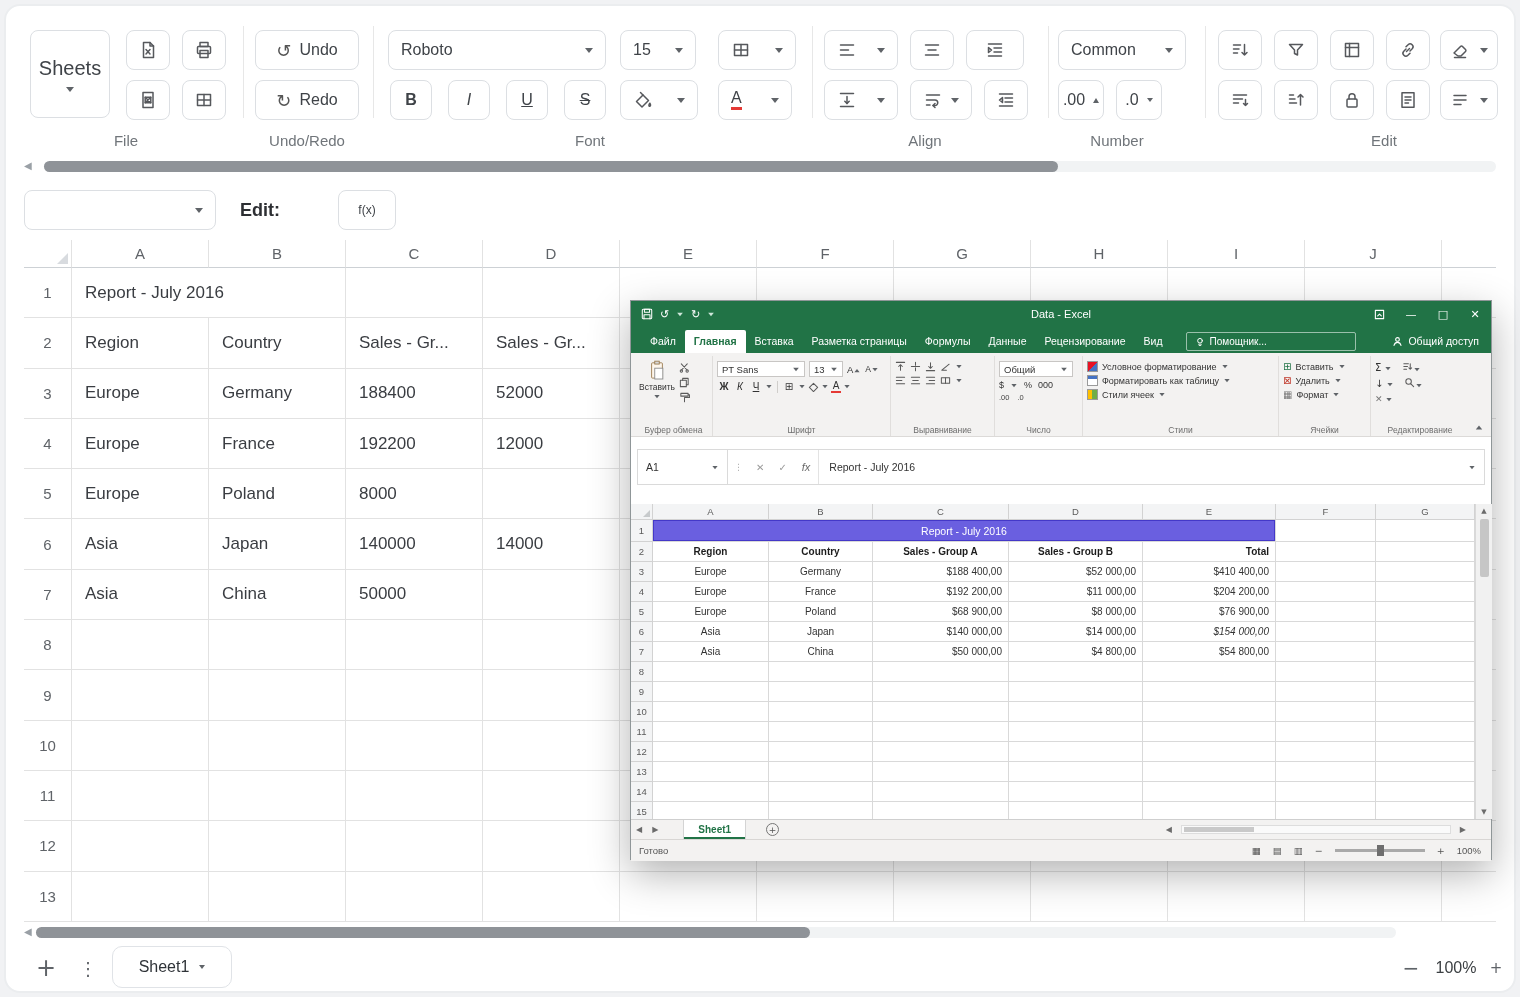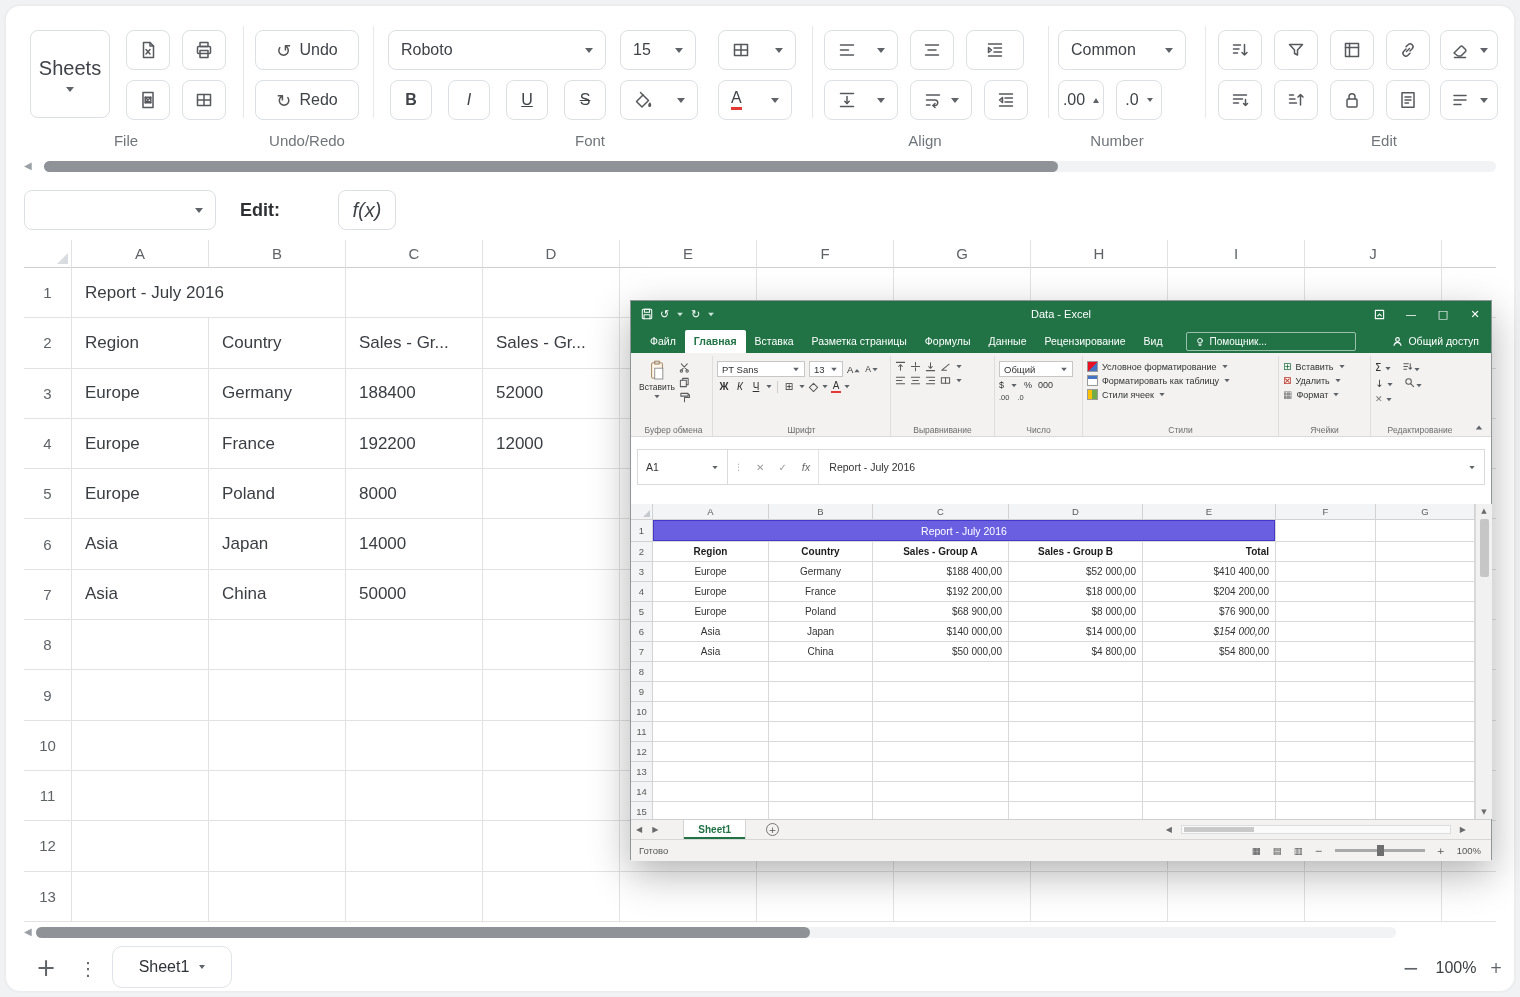--- a/index.html
+++ b/index.html
@@ -20,21 +20,21 @@
   .combo .caret{margin-left:auto}
   .vdiv{position:absolute;width:1px;background:#e7e7e7;top:26px;height:92px;z-index:1}
   .glab{position:absolute;top:132px;font-size:15px;color:#70757a;transform:translateX(-50%);z-index:1;white-space:nowrap}
   .sheets{flex-direction:column;gap:7px;font-size:20px}
   .redline{display:inline-block;border-bottom:3px solid #e53935;line-height:1;padding-bottom:1px}
   
   .sbtrack{position:absolute;background:#f1f3f4;border-radius:6px;z-index:1}
   .sbthumb{position:absolute;background:#8f9398;border-radius:6px;z-index:2}
   .sbarrow{position:absolute;font-size:10px;color:#9aa0a6;z-index:2}
   
-  .fx-btn{font-style:italic;font-size:20px}
+  .fx-btn{font-size:12px}
   .edit-label{position:absolute;left:240px;top:190px;height:40px;display:flex;align-items:center;
     font-weight:bold;font-size:18px;color:#2d2f33;z-index:1}
   
   #main-grid{position:absolute;left:24px;top:240px;width:1472px;height:682px;overflow:hidden;z-index:1;background:#fff}
   .m-row{display:flex}
   .m-head{height:28px}
   .m-corner{width:48px;position:relative;border-right:1px solid #e2e2e2;border-bottom:1px solid #cdd1d5;background:#fff}
   .m-corner:after{content:"";position:absolute;right:3px;bottom:3px;border-left:11px solid transparent;border-bottom:11px solid #d8dbdf}
   .m-colh{width:137px;display:flex;align-items:center;justify-content:center;font-size:15px;color:#5f6368;
     border-right:1px solid #e2e2e2;border-bottom:1px solid #cdd1d5;background:#fff}
@@ -419,20 +419,21 @@
         <div class="m-cell"></div>
         <div class="m-cell"></div>
         <div class="m-cell"></div>
         <div class="m-cell"></div>
         <div class="m-cell m-fill"></div>
       </div>
       <div class="m-row" style="height: 50.3px;">
         <div class="m-rowh">6</div>
         <div class="m-cell">Asia</div>
         <div class="m-cell">Japan</div>
+        <div class="m-cell">140000</div>
         <div class="m-cell">14000</div>
         <div class="m-cell"></div>
         <div class="m-cell"></div>
         <div class="m-cell"></div>
         <div class="m-cell"></div>
         <div class="m-cell"></div>
         <div class="m-cell"></div>
         <div class="m-cell m-fill"></div>
       </div>
       <div class="m-row" style="height: 50.3px;">
@@ -828,21 +829,21 @@
         <div class="xc r" style="width: 134px;">$52 000,00</div>
         <div class="xc r" style="width: 133px;">$410 400,00</div>
         <div class="xc" style="width: 100px;"></div>
         <div class="xc" style="width: 99px;"></div>
       </div>
       <div class="xr" style="height: 20px;">
         <div class="xc xrn c" style="width: 22px;">4</div>
         <div class="xc c" style="width: 116px;">Europe</div>
         <div class="xc c" style="width: 104px;">France</div>
         <div class="xc r" style="width: 136px;">$192 200,00</div>
-        <div class="xc r" style="width: 134px;">$18 000,00</div>
+        <div class="xc r" style="width: 134px;">$11 000,00</div>
         <div class="xc r" style="width: 133px;">$204 200,00</div>
         <div class="xc" style="width: 100px;"></div>
         <div class="xc" style="width: 99px;"></div>
       </div>
       <div class="xr" style="height: 20px;">
         <div class="xc xrn c" style="width: 22px;">5</div>
         <div class="xc c" style="width: 116px;">Europe</div>
         <div class="xc c" style="width: 104px;">Poland</div>
         <div class="xc r" style="width: 136px;">$68 900,00</div>
         <div class="xc r" style="width: 134px;">$8 000,00</div>

